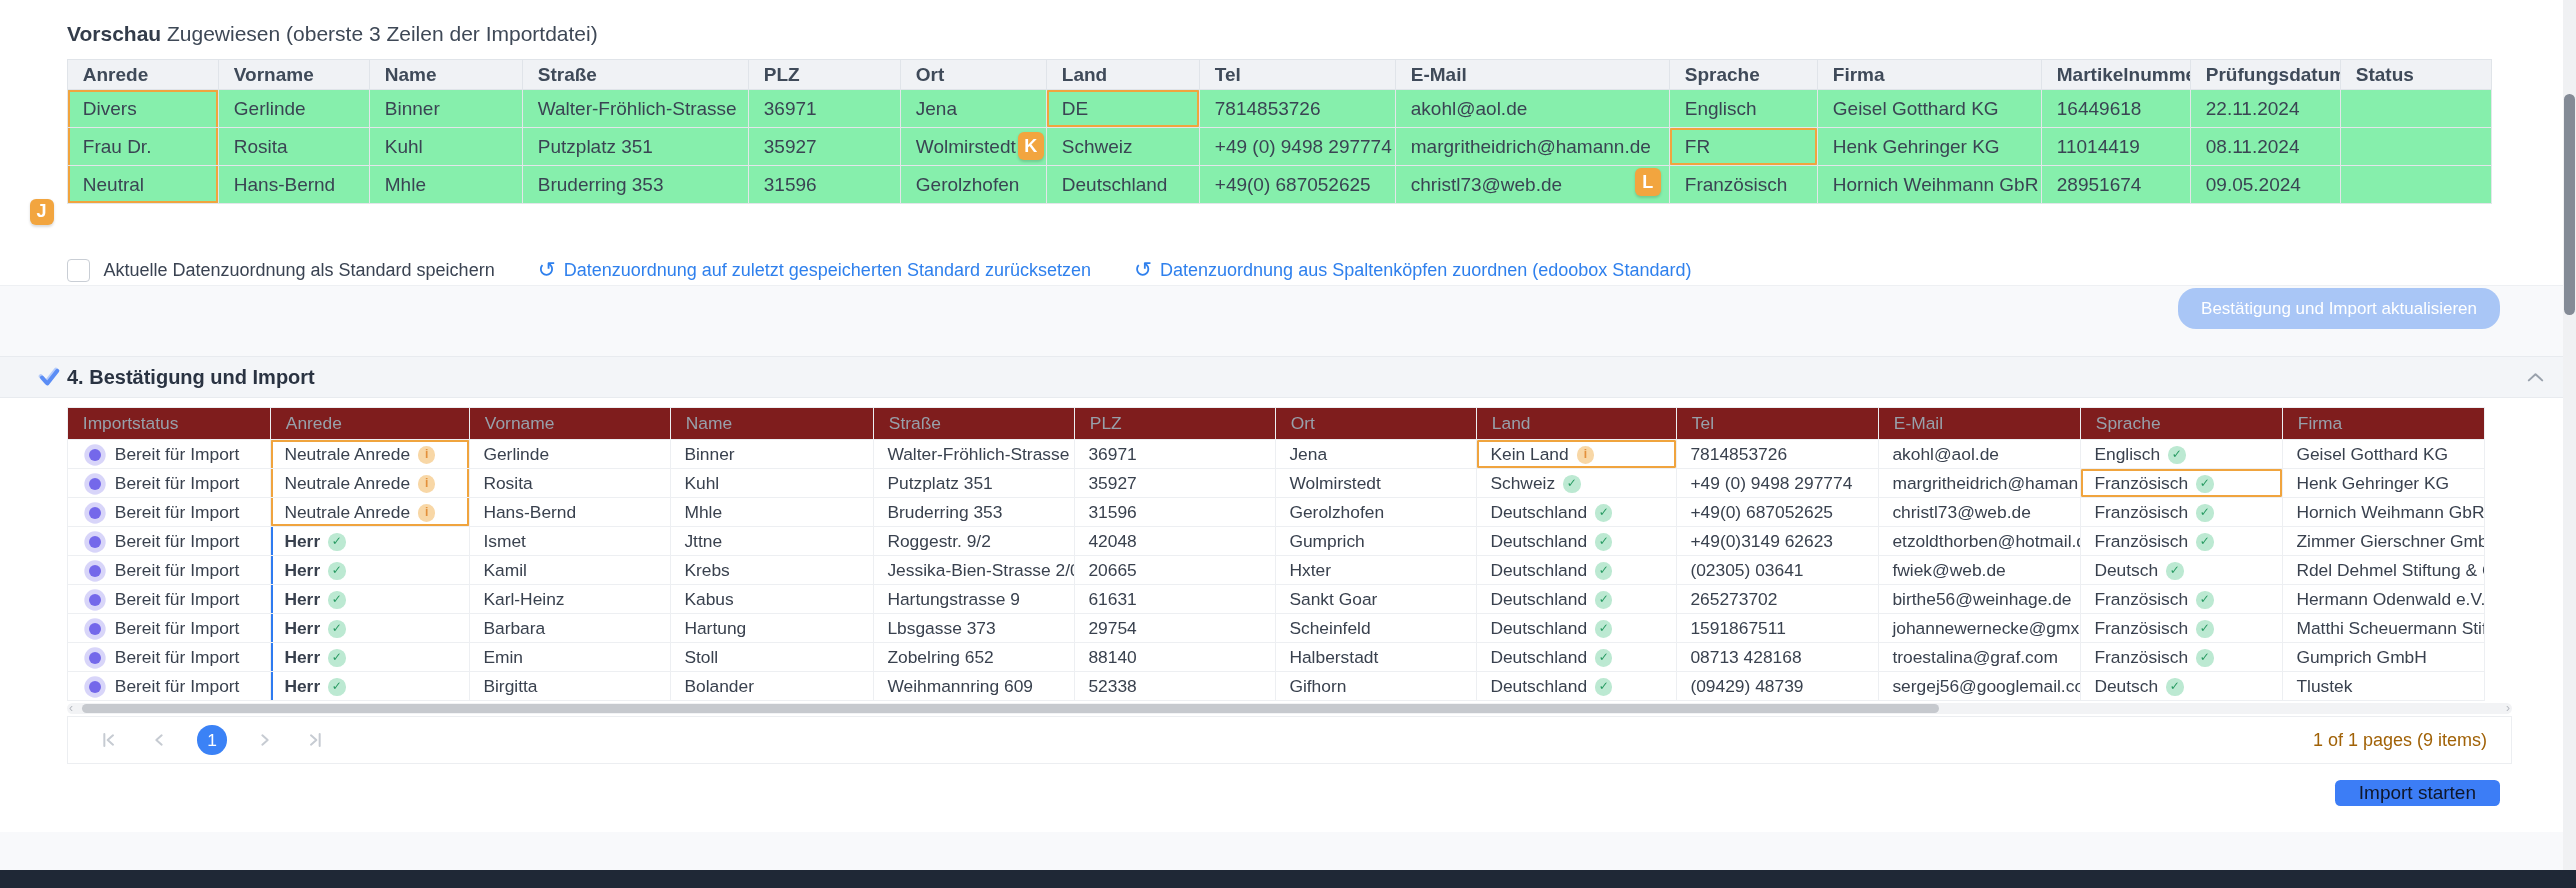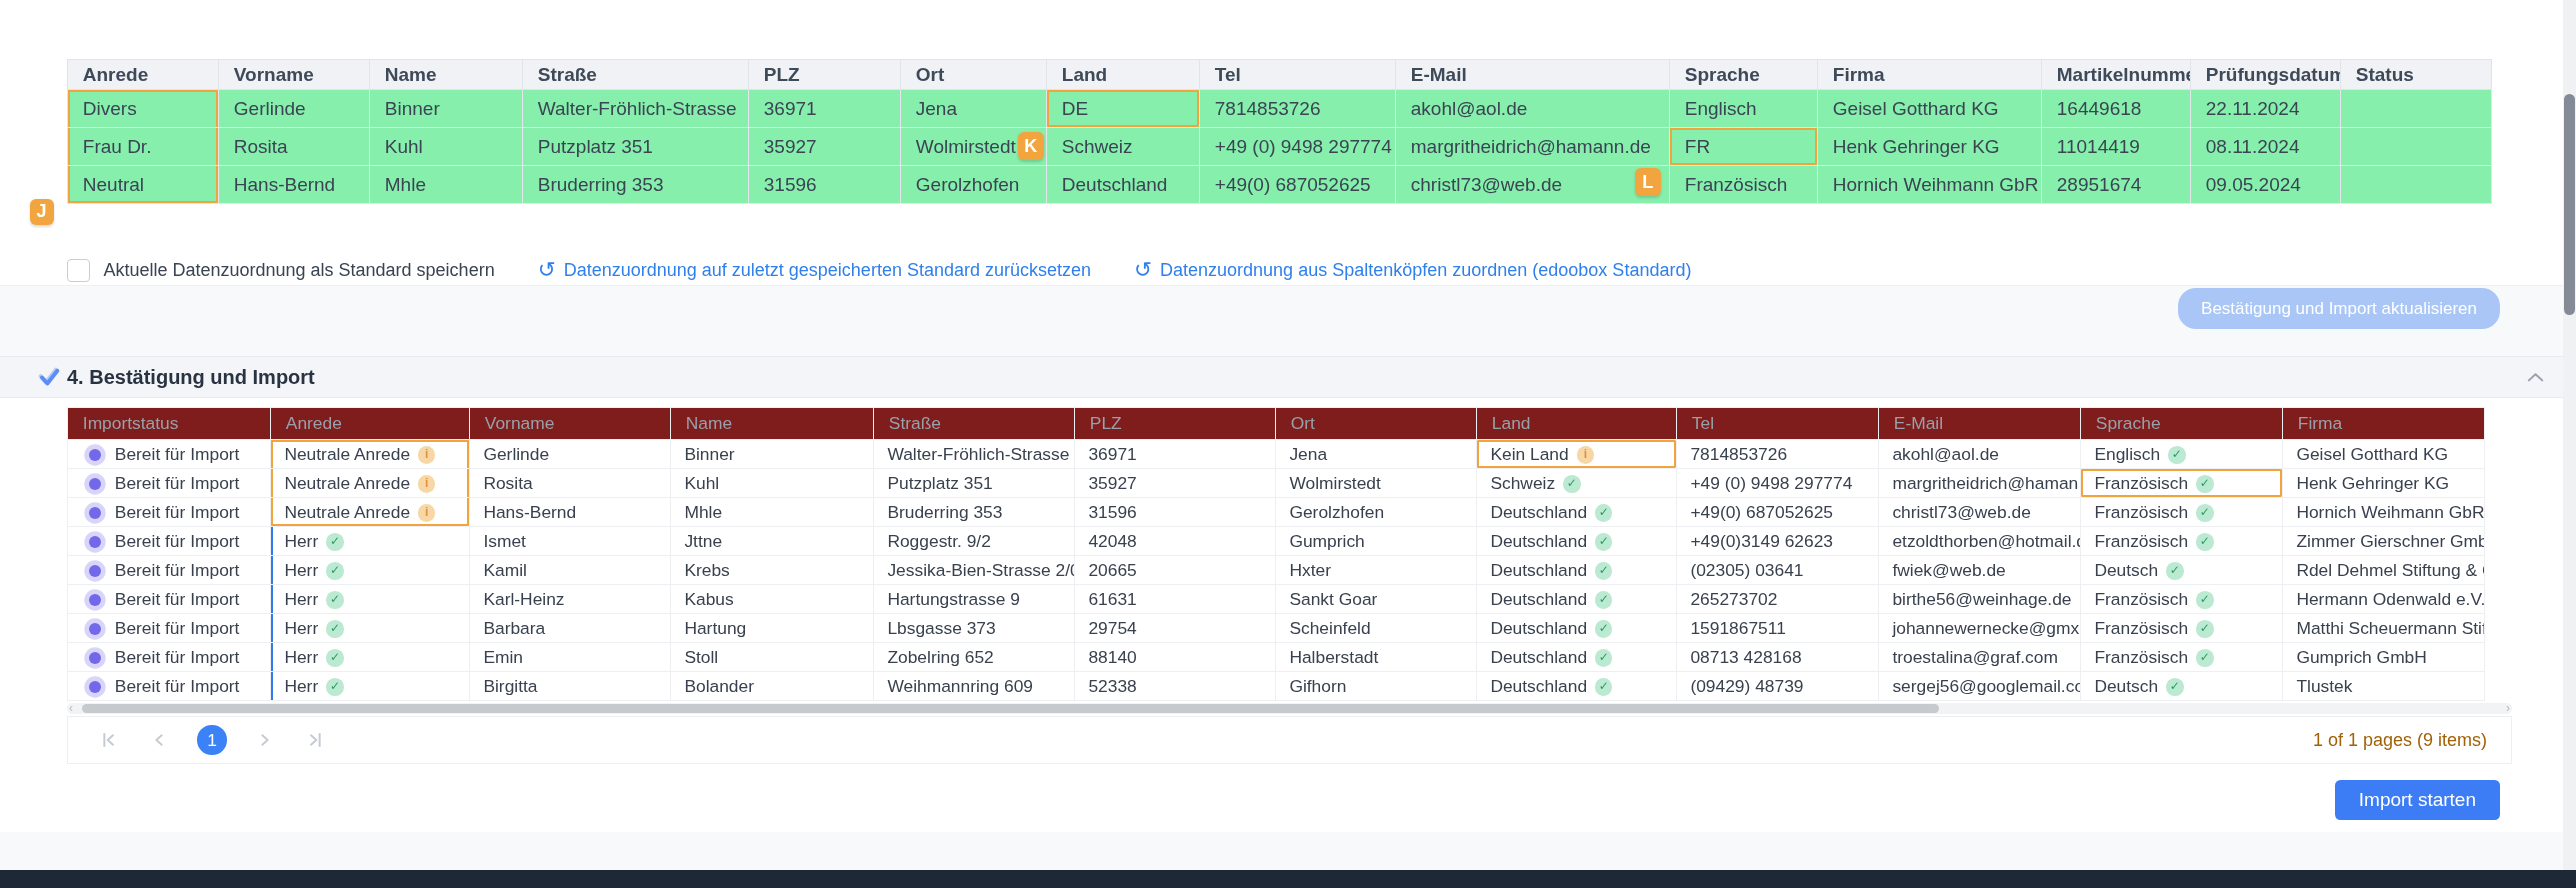--- a/index.html
+++ b/index.html
@@ -36,21 +36,21 @@
   .t2 td { height:29px; border:0.7px solid #edeff2; padding:0 13.4px; font-size:17.4px; color:#39414e; background:#fff; }
 
   
   .obox { position:relative; }
   .obox::before { content:""; position:absolute; left:0; right:0; top:0; bottom:0; border:2.7px solid #f0a43e; border-radius:1.3px; pointer-events:none; z-index:3; }
   .obox.gtop::before { border-bottom:none; border-radius:1.3px 1.3px 0 0; }
   .obox.gmid::before { border-top:none; border-bottom:none; border-radius:0; }
   .obox.gbot::before { border-top:none; border-radius:0 0 1.3px 1.3px; }
 
   
-  .blueline { position:relative; }
+  .blueline { position:relative;font-weight:bold; }
   .blueline::after { content:""; position:absolute; left:-0.7px; top:-0.7px; bottom:-0.7px; width:2.7px; background:#2e7bf0; z-index:2; }
 
   
   .ic-dot { display:inline-block; width:12px; height:12px; border-radius:50%; background:#7468ea; box-shadow:0 0 0 4.7px rgba(116,104,234,.28); margin:0 13.4px 0 8px; vertical-align:middle; }
   .ic-check, .ic-info { display:inline-block; width:17.4px; height:17.4px; border-radius:50%; font-size:12px; line-height:17.4px; text-align:center; font-weight:700; margin-left:8px; vertical-align:middle; }
   .ic-check { background:#bce9d2; color:#279a62; }
   .ic-check::after { content:"✓"; }
   .ic-info { background:#f8d7a6; color:#e3903b; font-style:normal; }
   .ic-info::after { content:"i"; }
 
@@ -58,21 +58,21 @@
   .badge { position:absolute; width:25.5px; height:28px; background:#f2a53f; border-radius:6px; color:#fff; font-size:18px; font-weight:700; display:flex; align-items:center; justify-content:center; z-index:6; box-shadow:0 1.3px 2.7px rgba(0,0,0,.15); }
 
   
   .controls { position:absolute; top:256px; left:67px; height:28px; display:flex; align-items:center; font-size:18px; color:#3a4352; }
   .cbx { width:23px; height:23px; border:1.3px solid #c9ced5; border-radius:4px; background:#fff; margin-right:13.4px; flex:0 0 auto; }
   .link { display:flex; align-items:center; color:#2f80ed; margin-left:43px; cursor:pointer; }
   .link .uicon { font-size:21.5px; margin-right:8px; line-height:20px; }
 
   
   .btn-disabled { position:absolute; top:288px; right:76px; height:41px; padding:0 23px; background:#a9c6f6; color:#fff; border:none; border-radius:18px; font-size:17px; font-family:inherit; }
-  .btn-primary { position:absolute; top:780px; right:76px; height:40px; padding:0 24px; background:#3c7df6; color:#ffffff; border:none; border-radius:5.4px; font-size:19px; font-family:inherit; cursor:pointer; }
+  .btn-primary { position:absolute; top:780px; right:76px; height:26px; padding:0 24px; background:#3c7df6; color:#0f172a; border:none; border-radius:5.4px; font-size:19px; font-family:inherit; cursor:pointer; }
 
   
   .band-title { font-size:20px; font-weight:600; color:#2a3342; margin-left:5px; }
   .band-chevron { position:absolute; right:29.5px; top:12px; }
 
   
   .hscroll { position:absolute; top:703px; left:67px; width:2445px; height:10.7px; background:#f2f3f5; border-radius:5.4px; }
   .hscroll .thumb { position:absolute; left:14.8px; top:0.7px; width:1857px; height:9.4px; background:#c6c9ce; border-radius:4.7px; }
   .hscroll .arr { position:absolute; top:-2px; font-size:12px; color:#b6bac0; }
   .hscroll .arr.l { left:2px; } .hscroll .arr.r { right:2px; }
@@ -103,20 +103,23 @@
     <span class="band-title">4. Bestätigung und Import</span>
     <span class="band-chevron">
       <svg width="23" height="17.4" viewBox="0 0 34 26">
           <path d="M7 17 L17 8 L27 17" fill="none" stroke="#99a1ac" stroke-width="3" stroke-linecap="round" stroke-linejoin="round"></path>
         </svg>
     </span>
   </div>
 
   <div class="white-card"></div>
 
+  <div class="preview-title">
+    <b>Vorschau</b><span> Zugewiesen (oberste 3 Zeilen der Importdatei)</span>
+  </div>
 
   <table class="t1">
       <colgroup>
         <col style="width: 151px;">
         <col style="width: 151px;">
         <col style="width: 153px;">
         <col style="width: 226px;">
         <col style="width: 152px;">
         <col style="width: 146px;">
         <col style="width: 153px;">

